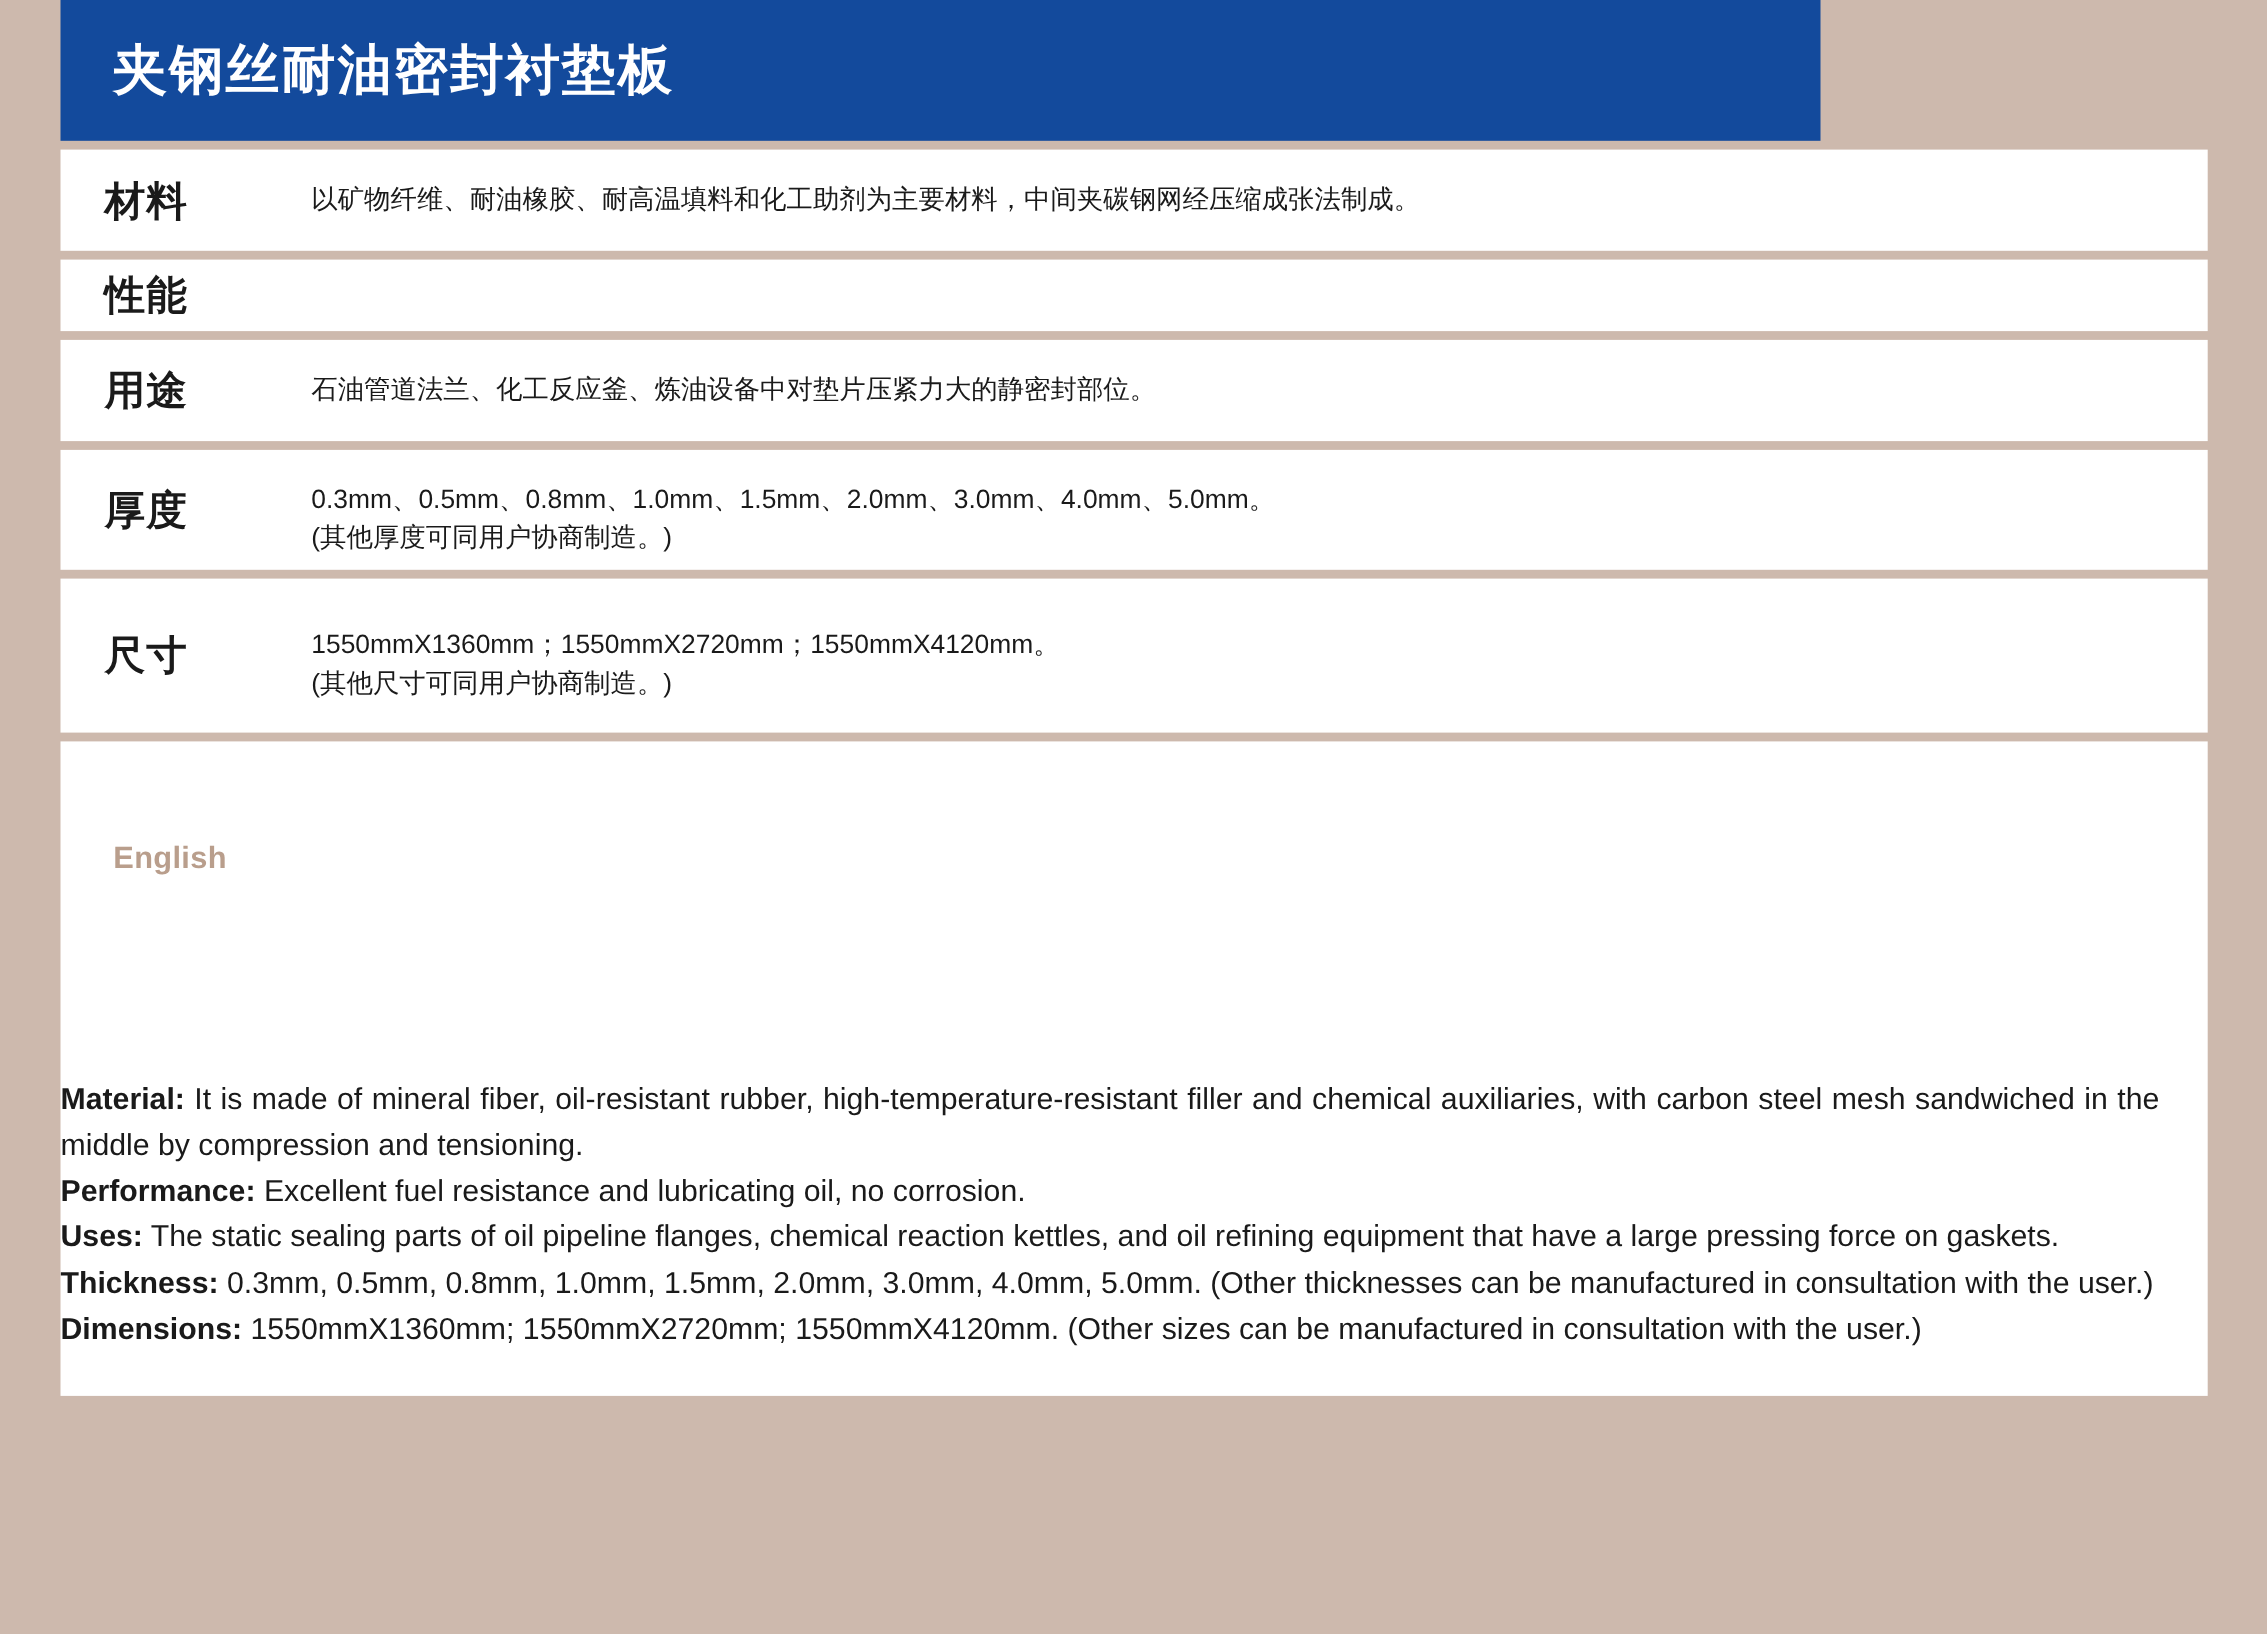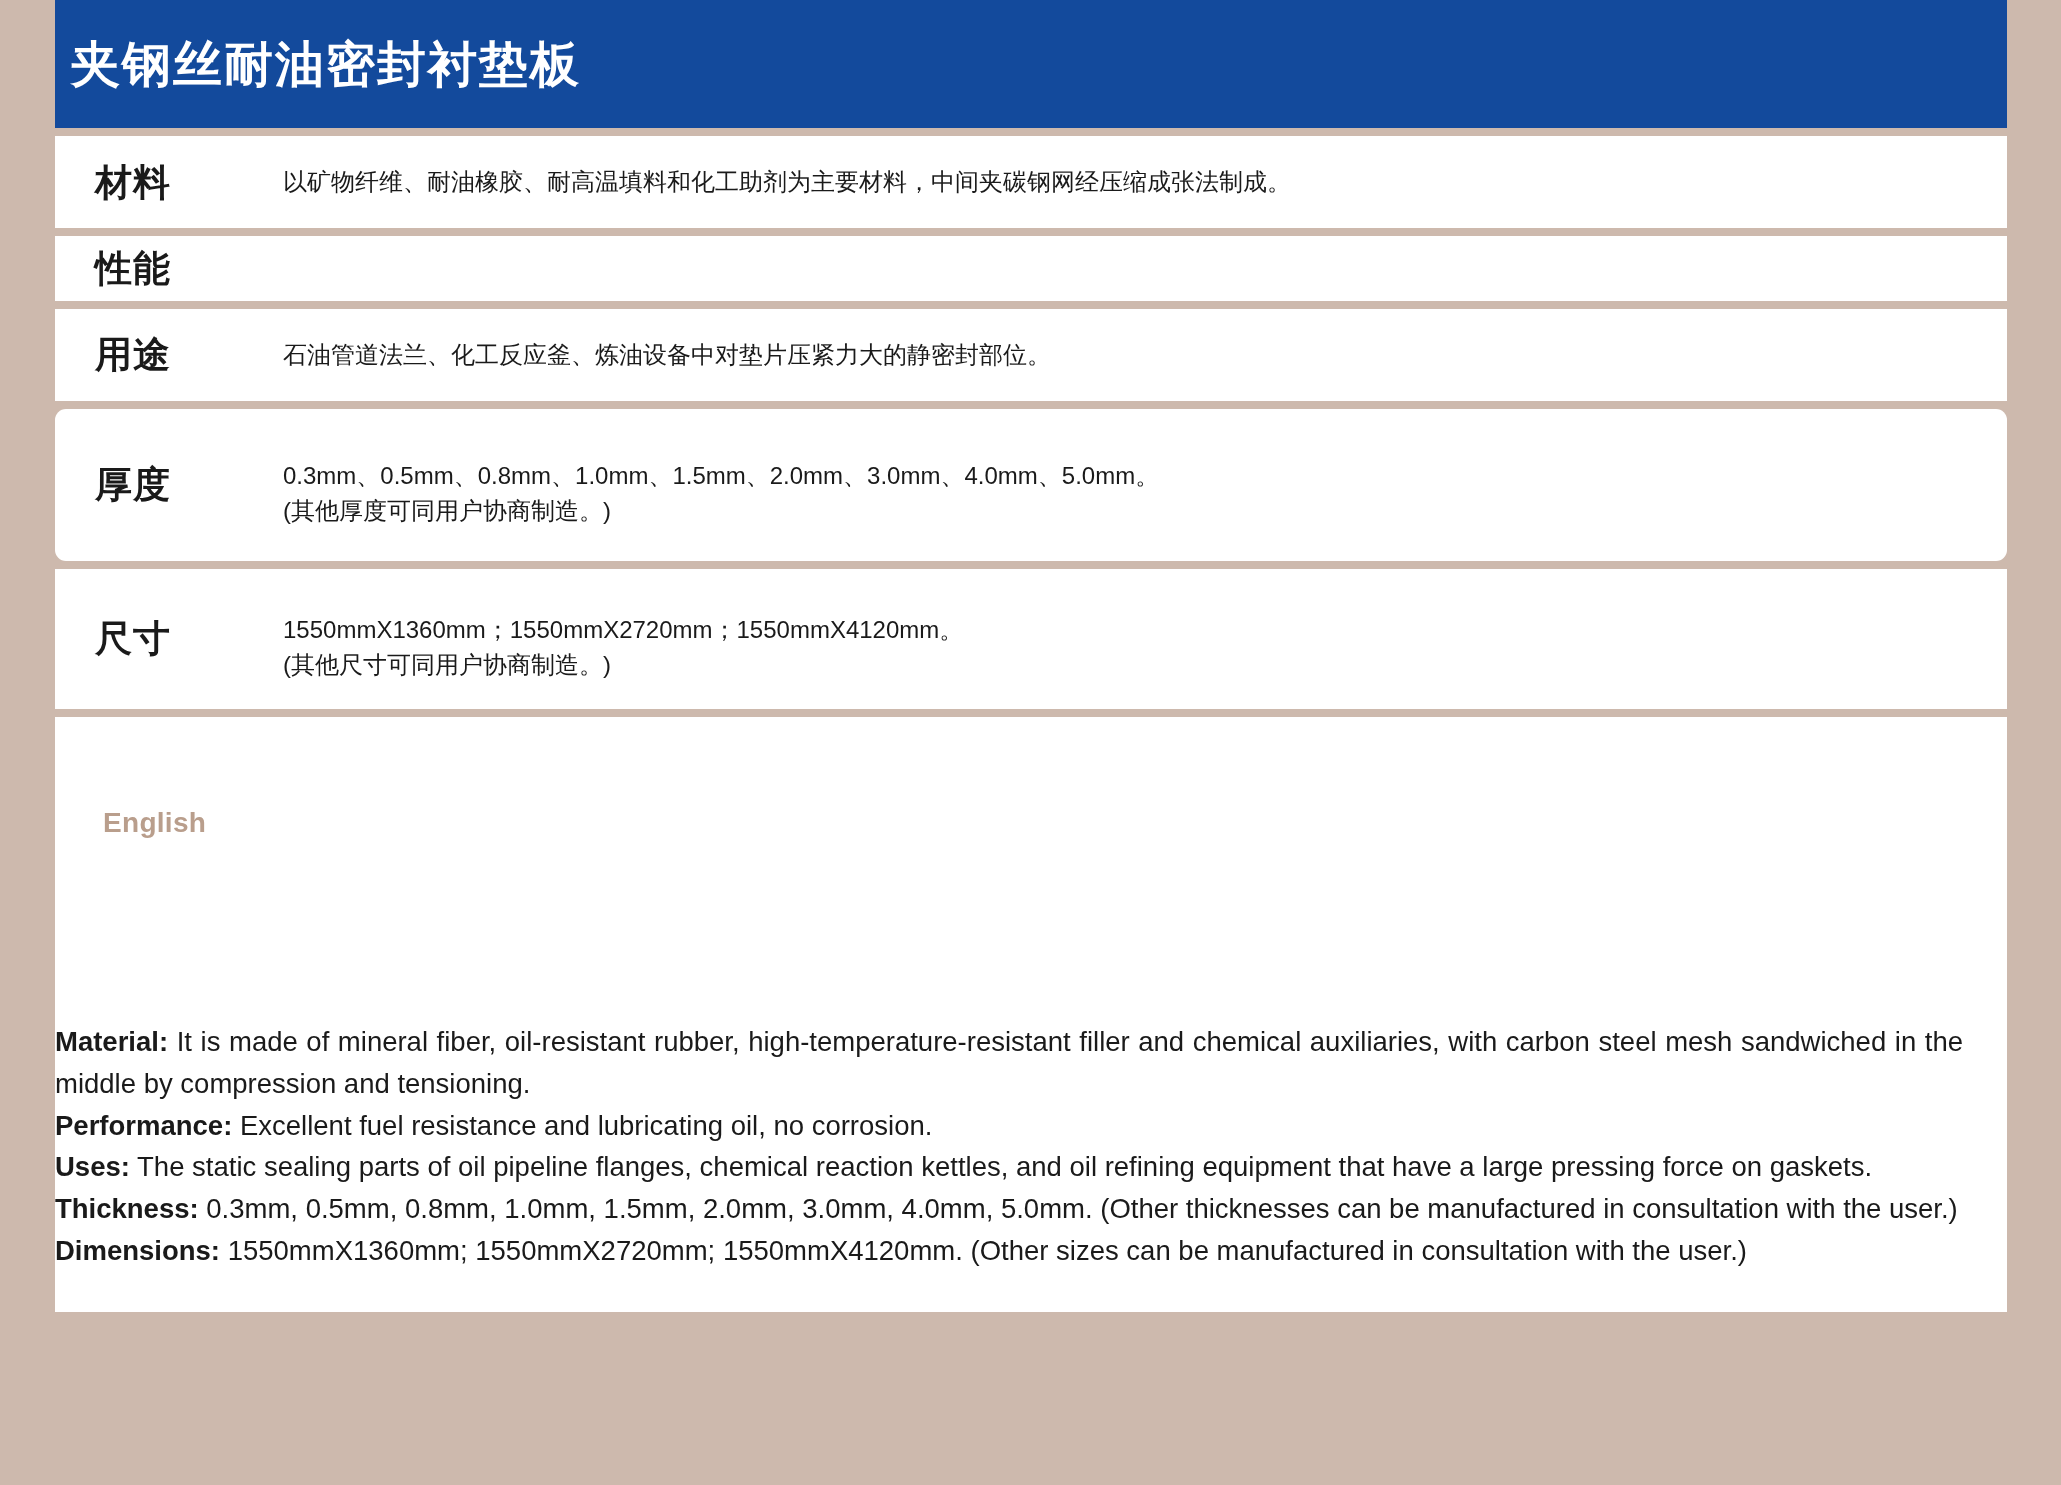--- a/index.html
+++ b/index.html
@@ -35,23 +35,23 @@
     left: 55px;
     top: 0px;
     width: 2006px;
     bottom: 0;
   }
   .title-bar {
     background: #134a9c;
     height: 128px;
     display: flex;
     align-items: center;
-    padding-left: 16px;
+    padding-left: 48px;
     box-sizing: border-box;
-    width: 1952px;
+    width: 1600px;
   }
   .title-bar .title {
     color: #ffffff;
     font-size: 49px;
     font-weight: bold;
     letter-spacing: 2px;
     line-height: 1;
   }
   .rows {
     width: 1952px;
@@ -77,21 +77,21 @@
     flex: 1 1 auto;
     font-size: 24px;
     color: #1a1a1a;
     line-height: 1.38;
   }
   
   .row.r1 { height: 92px; align-items: center; }
   .row.r1 .label { line-height: 1; }
   .row.r2 { height: 65px; align-items: center; }
   .row.r3 { height: 92px; align-items: center; }
-  .row.r4 { height: 152px; align-items: center; border-radius: 11px; }
+  .row.r4 { height: 109px; align-items: center; }
   .row.r5 { height: 140px; align-items: center; }
 
   .row.r4 .value, .row.r5 .value { line-height: 1.42; margin-top: 17px; }
 
   .row.english {
     background: #ffffff;
     margin-top: 8px;
     min-height: 575px;
     align-items: flex-start;
     padding-top: 76px;

